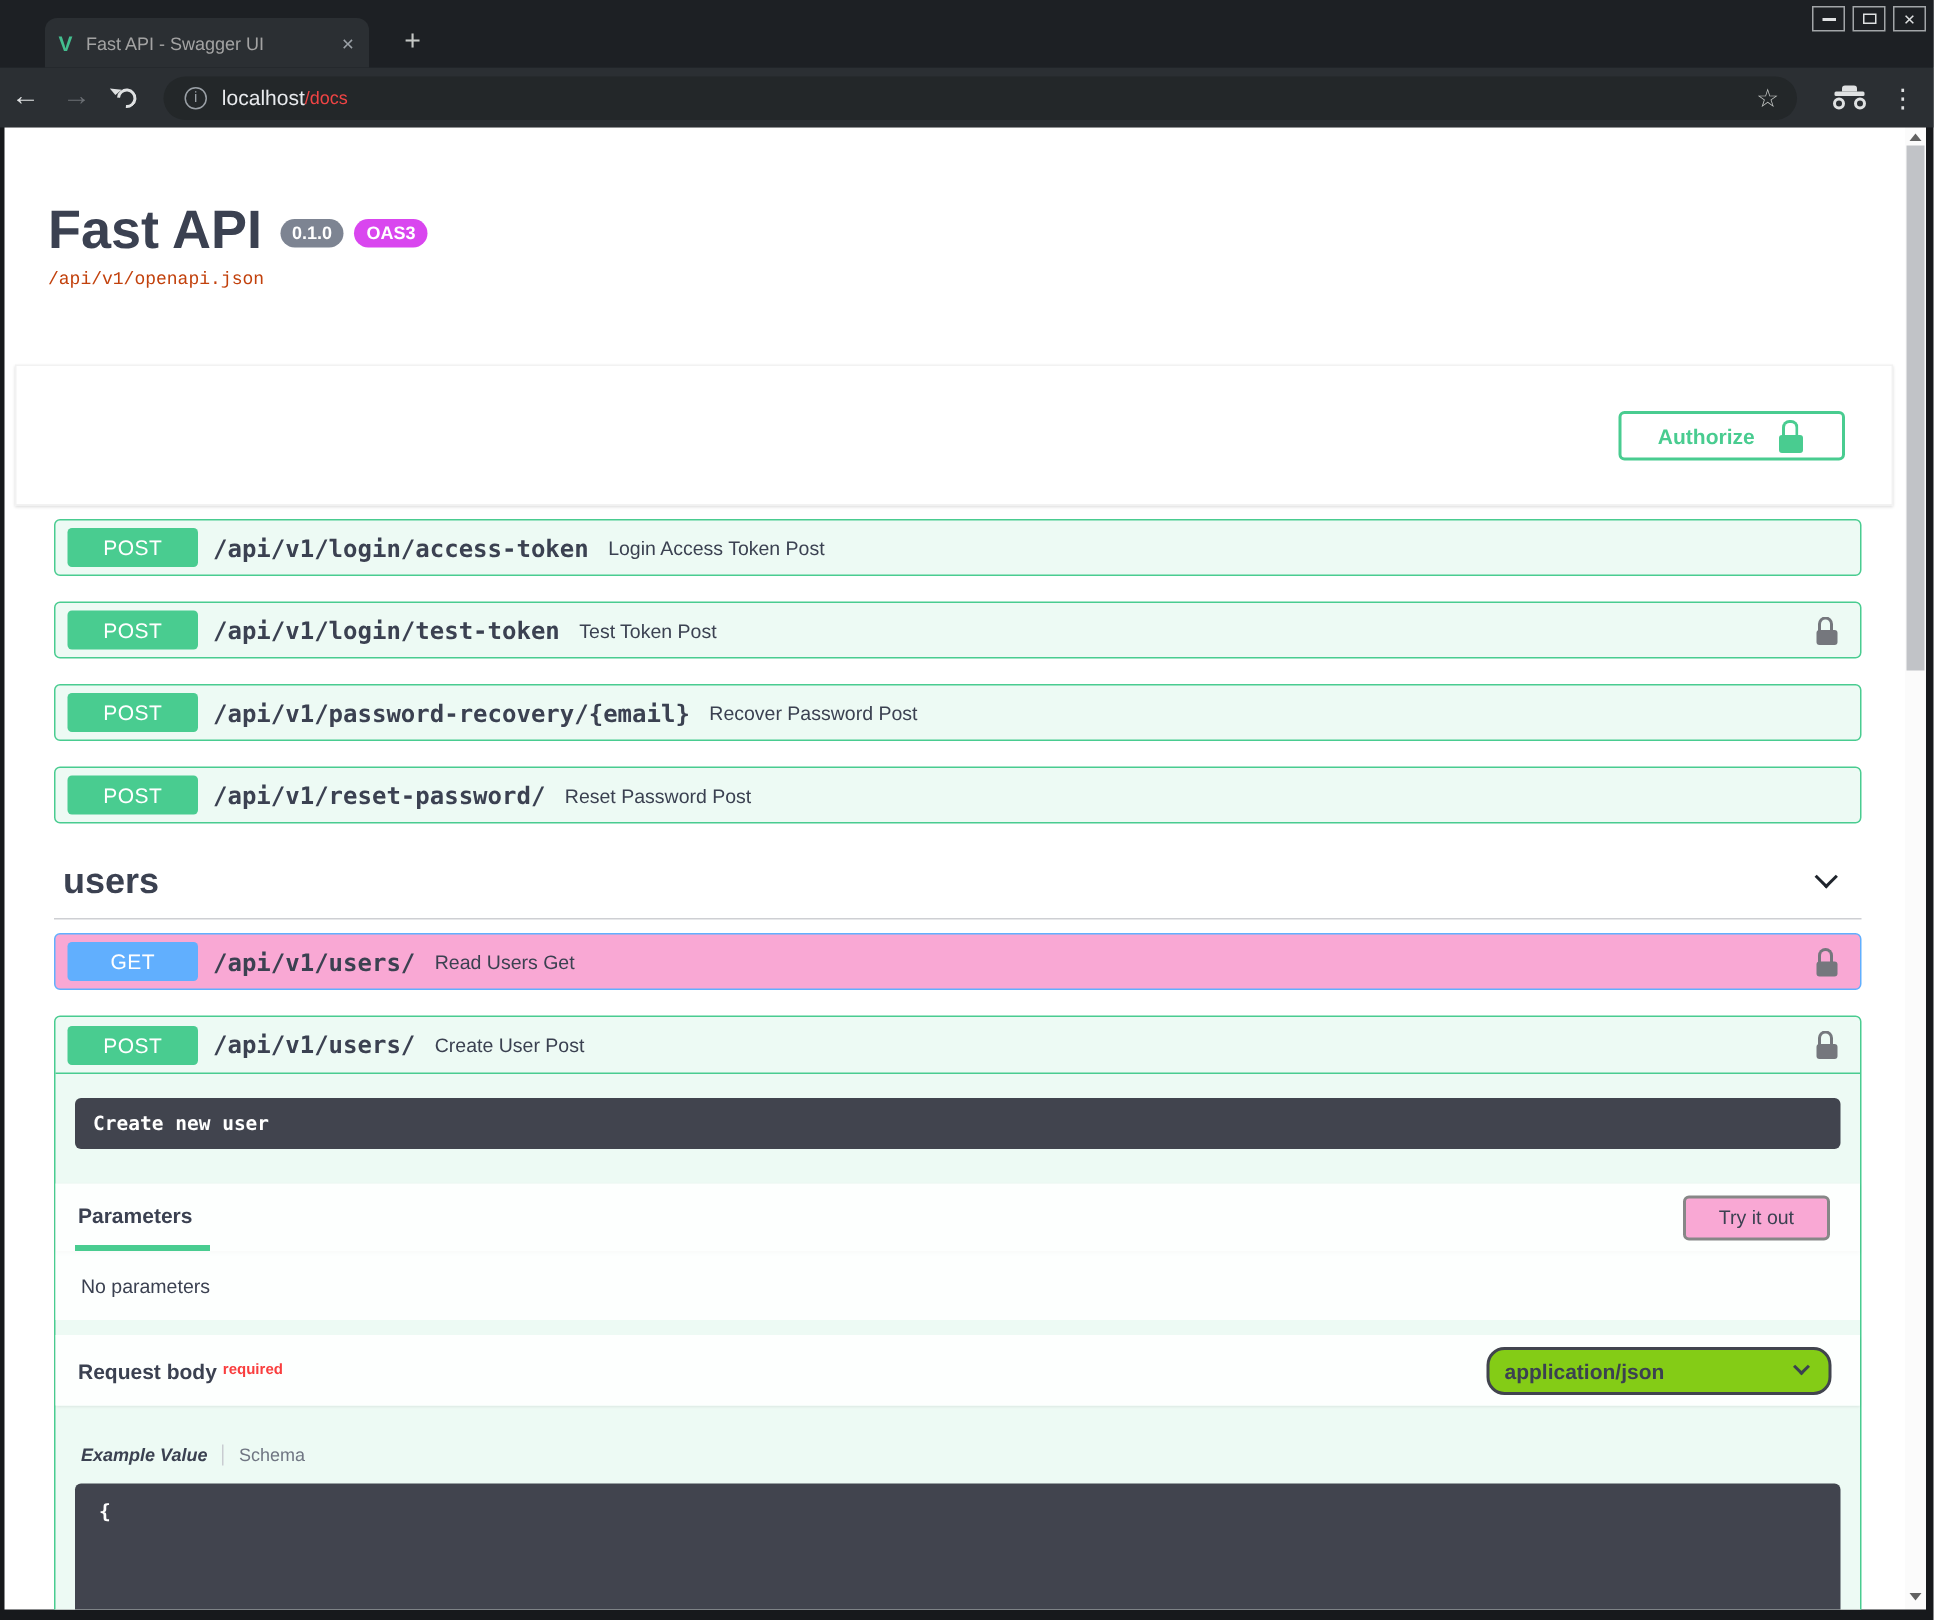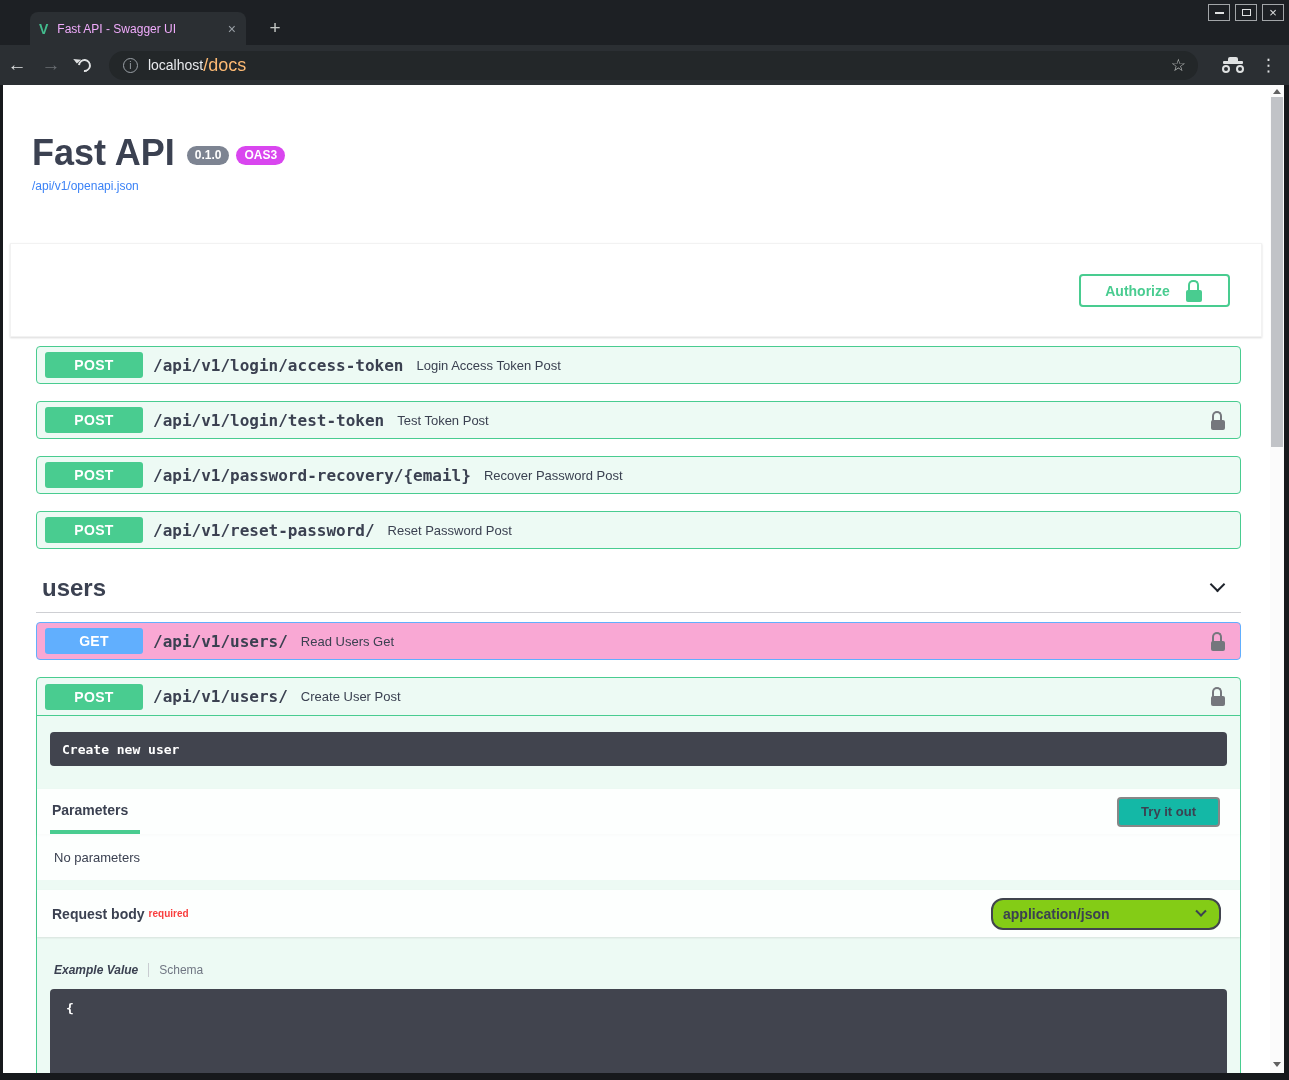--- a/index.html
+++ b/index.html
@@ -4,21 +4,21 @@
 <style>
   * { box-sizing: border-box; margin: 0; padding: 0; }
   html,body { width:1289px; height:1080px; }
   body { font-family: "Liberation Sans", sans-serif; background:#17191c; position:relative; overflow:hidden; }
 
   
   .titlebar { position:absolute; left:0; top:0; width:1289px; height:45px; background:#1d2024; }
   .tab { position:absolute; left:30px; top:12px; width:216px; height:33px; background:#2b2f33;
          border-radius:8px 8px 0 0; display:flex; align-items:center; padding:0 10px 0 9px; }
   .tab-favicon { color:#43bd8e; font-weight:bold; font-size:14px; margin-right:9px; }
-  .tab-title { color:#f0abfc; font-size:12px; flex:1; white-space:nowrap; overflow:hidden; }
+  .tab-title { color:#a3a3a3; font-size:12px; flex:1; white-space:nowrap; overflow:hidden; }
   .tab-close { color:#9aa0a6; font-size:14px; line-height:14px; cursor:default; }
   .new-tab { position:absolute; left:262px; top:15px; width:26px; height:26px; color:#c4c7c5;
              font-size:19px; text-align:center; line-height:25px; }
   .win-controls { position:absolute; right:5px; top:4px; display:flex; gap:5px; }
   .win-btn { width:22px; height:17px; border:1px solid #a2a5a8; display:flex; align-items:center; justify-content:center; }
   .glyph-min { width:9px; height:2px; background:#dfe1e2; }
   .glyph-max { width:9px; height:7px; border:1.5px solid #dfe1e2; }
   .glyph-close { color:#dfe1e2; font-size:13px; line-height:11px; }
 
   .toolbar { position:absolute; left:0; top:45px; width:1289px; height:40px; background:#2b2f33;
@@ -28,21 +28,21 @@
   .reload-wrap { width:34px; display:flex; justify-content:center; }
   .reload-glyph { width:13px; height:13px; border:2px solid #dfe1e2; border-radius:50%;
                   border-left-color:transparent; transform:rotate(-40deg); position:relative; }
   .reload-glyph::after { content:''; position:absolute; top:-6px; left:-4px;
                   border:4px solid transparent; border-right-color:#dfe1e2; transform:rotate(-45deg); }
   .url-pill { margin-left:7px; width:1090px; height:29px; background:#232729; border-radius:15px;
               display:flex; align-items:center; padding:0 12px 0 14px; }
   .info-ico { width:15px; height:15px; border:1.5px solid #9aa0a6; border-radius:50%; color:#9aa0a6;
               font-size:10px; display:flex; align-items:center; justify-content:center; margin-right:10px; }
   .url-host { color:#e8eaed; font-size:14px; }
-  .url-path { color:#fdba74; font-size:18px;text-align:center; }
+  .url-path { color:#ef4444; font-size:12px;text-align:center; }
   .star-ico { margin-left:auto; color:#c4c7c5; font-size:17px; }
   .incog { width:26px; height:16px; position:relative; margin-left:22px; }
   .incog .brim { position:absolute; top:4px; left:3px; width:20px; height:2.5px; background:#dfe1e2; border-radius:1px; }
   .incog .crown { position:absolute; top:0; left:8px; width:10px; height:4px; background:#dfe1e2; border-radius:2px 2px 0 0; }
   .incog .lensL,.incog .lensR { position:absolute; bottom:0; width:8px; height:8px; border:2px solid #dfe1e2; border-radius:50%; }
   .incog .lensL{ left:2px; } .incog .lensR{ right:2px; }
   .menu-dots { color:#dfe1e2; font-size:17px; margin:0 12px 0 14px; }
 
   
   .page { position:absolute; left:3px; top:85px; width:1267px; height:988px; background:#fff;
@@ -54,41 +54,41 @@
   .sb-down { position:absolute; left:3px; bottom:6px; width:0; height:0;
            border-left:4px solid transparent; border-right:4px solid transparent; border-top:5px solid #616161; }
 
   .sw-header { padding:48px 0 0 29px; }
   .title-row { display:flex; align-items:center; }
   h1.api-title { font-size:36px; line-height:40px; font-weight:bold; color:#3b4151; }
   .badges { display:flex; gap:7px; margin:4px 0 0 12px; }
   .pill { font-size:12px; font-weight:bold; color:#fff; padding:2px 8px 3px; border-radius:10px; }
   .pill.version { background:#7d8492; }
   .pill.oas { background:#d946ef; }
-  .spec-link { display:inline-block; margin-top:6px; font-size:12px; color:#3b82f6; text-decoration:none; }
+  .spec-link { display:inline-block; margin-top:6px; font-size:12px; color:#c2410c; text-decoration:none;font-family:Liberation Mono, monospace; }
 
   .scheme-container { margin:49px 8px 0 7px; height:94px; background:#fff; position:relative;
                       box-shadow:0 1px 2px rgba(0,0,0,0.15); border:1px solid #f2f2f2; }
   .btn-authorize { position:absolute; right:31px; top:30px; width:151px; height:33px; background:#fff;
                    border:2px solid #49cc90; border-radius:4px; color:#49cc90; font-weight:bold; font-size:14px;
                    display:flex; align-items:center; justify-content:center; gap:16px; cursor:pointer; }
 
   .main { padding:0 29px 0 33px; }
   .tag-header { margin-top:21px; padding:8px 10px 10px 6px; border-bottom:1px solid rgba(59,65,81,0.25);
                 display:flex; align-items:center; justify-content:space-between; }
   .tag-header.second { margin-top:17px; }
   .tag-name { font-size:24px; font-weight:bold; color:#3b4151; line-height:28px; }
   .chev { width:11px; height:11px; border-right:2px solid #1f242c; border-bottom:2px solid #1f242c;
           transform:rotate(45deg); margin:-4px 8px 4px 0; }
 
   .opblock { margin:9px 0 17px; border-radius:4px; display:flex; align-items:center;
              height:38px; padding:0 14px 0 8px; }
   .opblock.post { background:#edfaf4; border:1px solid #49cc90; }
   .opblock.get  { background:#f9a8d4; border:1px solid #61affe;justify-content:center; }
-  .method-badge { width:98px; height:26px; border-radius:3px; color:#fff; font-weight:bold; font-size:14px;
+  .method-badge { width:87px; height:26px; border-radius:3px; color:#fff; font-weight:normal; font-size:14px;
                   display:flex; align-items:center; justify-content:center; letter-spacing:0.3px; }
   .post .method-badge, .op-head.post .method-badge { background:#49cc90; }
   .get .method-badge { background:#61affe; }
   .op-path { margin-left:10px; font-family:"DejaVu Sans Mono", monospace; font-weight:bold; font-size:16px; color:#3b4151; }
   .op-summary { margin-left:13px; font-size:13px; color:#3b4151; }
   .lock { position:relative; width:16px; height:19px; margin-left:auto; cursor:pointer; }
   .lock .shackle { position:absolute; top:0; left:2px; width:10px; height:11px;
                    border:2.5px solid #75777d; border-bottom:none; border-radius:5px 5px 0 0; }
   .lock .lockbody { position:absolute; bottom:0; left:1px; width:14px; height:10px; background:#75777d; border-radius:2px; }
   .lock.green .shackle { border-color:#49cc90; width:11px; height:12px; }
@@ -99,22 +99,22 @@
   .opblock-expanded { margin:9px 0 0; border:1px solid #49cc90; border-radius:4px; background:#edfaf4; }
   .op-head { display:flex; align-items:center; height:38px; padding:0 14px 0 8px; border-bottom:1px solid #49cc90; }
   .op-desc { margin:16px 13px 0; height:34px; background:#41444e; border-radius:4px;
              display:flex; align-items:center; padding-left:12px;
              font-family:"DejaVu Sans Mono", monospace; font-size:13px; font-weight:bold; color:#fff; }
   .op-section-header { margin-top:23px; height:45px; background:rgba(255,255,255,0.85);
                        box-shadow:0 1px 2px rgba(0,0,0,0.1); display:flex; align-items:center; }
   .tab-head { align-self:stretch; display:flex; align-items:center; margin-left:13px;
               padding:0 12px 0 2px; border-bottom:4px solid #49cc90; }
   .tab-head span { font-size:14px; font-weight:bold; color:#3b4151; }
-  .btn-tryout { margin-left:auto; margin-right:20px; height:30px; padding:0 22px; background:#14b8a6;
-                border:2px solid #878787; border-radius:4px; font-size:13px; font-weight:bold; color:#3b4151; cursor:pointer; }
+  .btn-tryout { margin-left:auto; margin-right:20px; height:30px; padding:0 22px; background:#f9a8d4;
+                border:2px solid #878787; border-radius:4px; font-size:13px; font-weight:normal; color:#3b4151; cursor:pointer; }
   .params-body { height:46px; background:rgba(255,255,255,0.85); display:flex; align-items:center; padding-left:17px; }
   .no-params { font-size:13px; color:#3b4151; }
   .tint-gap { height:10px; }
   .reqbody-header { height:47px; background:rgba(255,255,255,0.85); box-shadow:0 1px 2px rgba(0,0,0,0.1);
                     display:flex; align-items:center; padding:0 19px 0 15px; }
   .reqbody-label { font-size:14px; font-weight:bold; color:#3b4151; }
   .required { font-size:10px; color:#f93e3e; vertical-align:top; margin-left:4px; font-weight:bold; }
   .media-select { margin-left:auto; width:230px; height:32px; background:#84cc16; border:2px solid #41444e;
                   border-radius:12px; display:flex; align-items:center; padding:0 14px 0 10px;
                   font-size:14px; font-weight:bold; color:#3b4151; cursor:pointer; }

